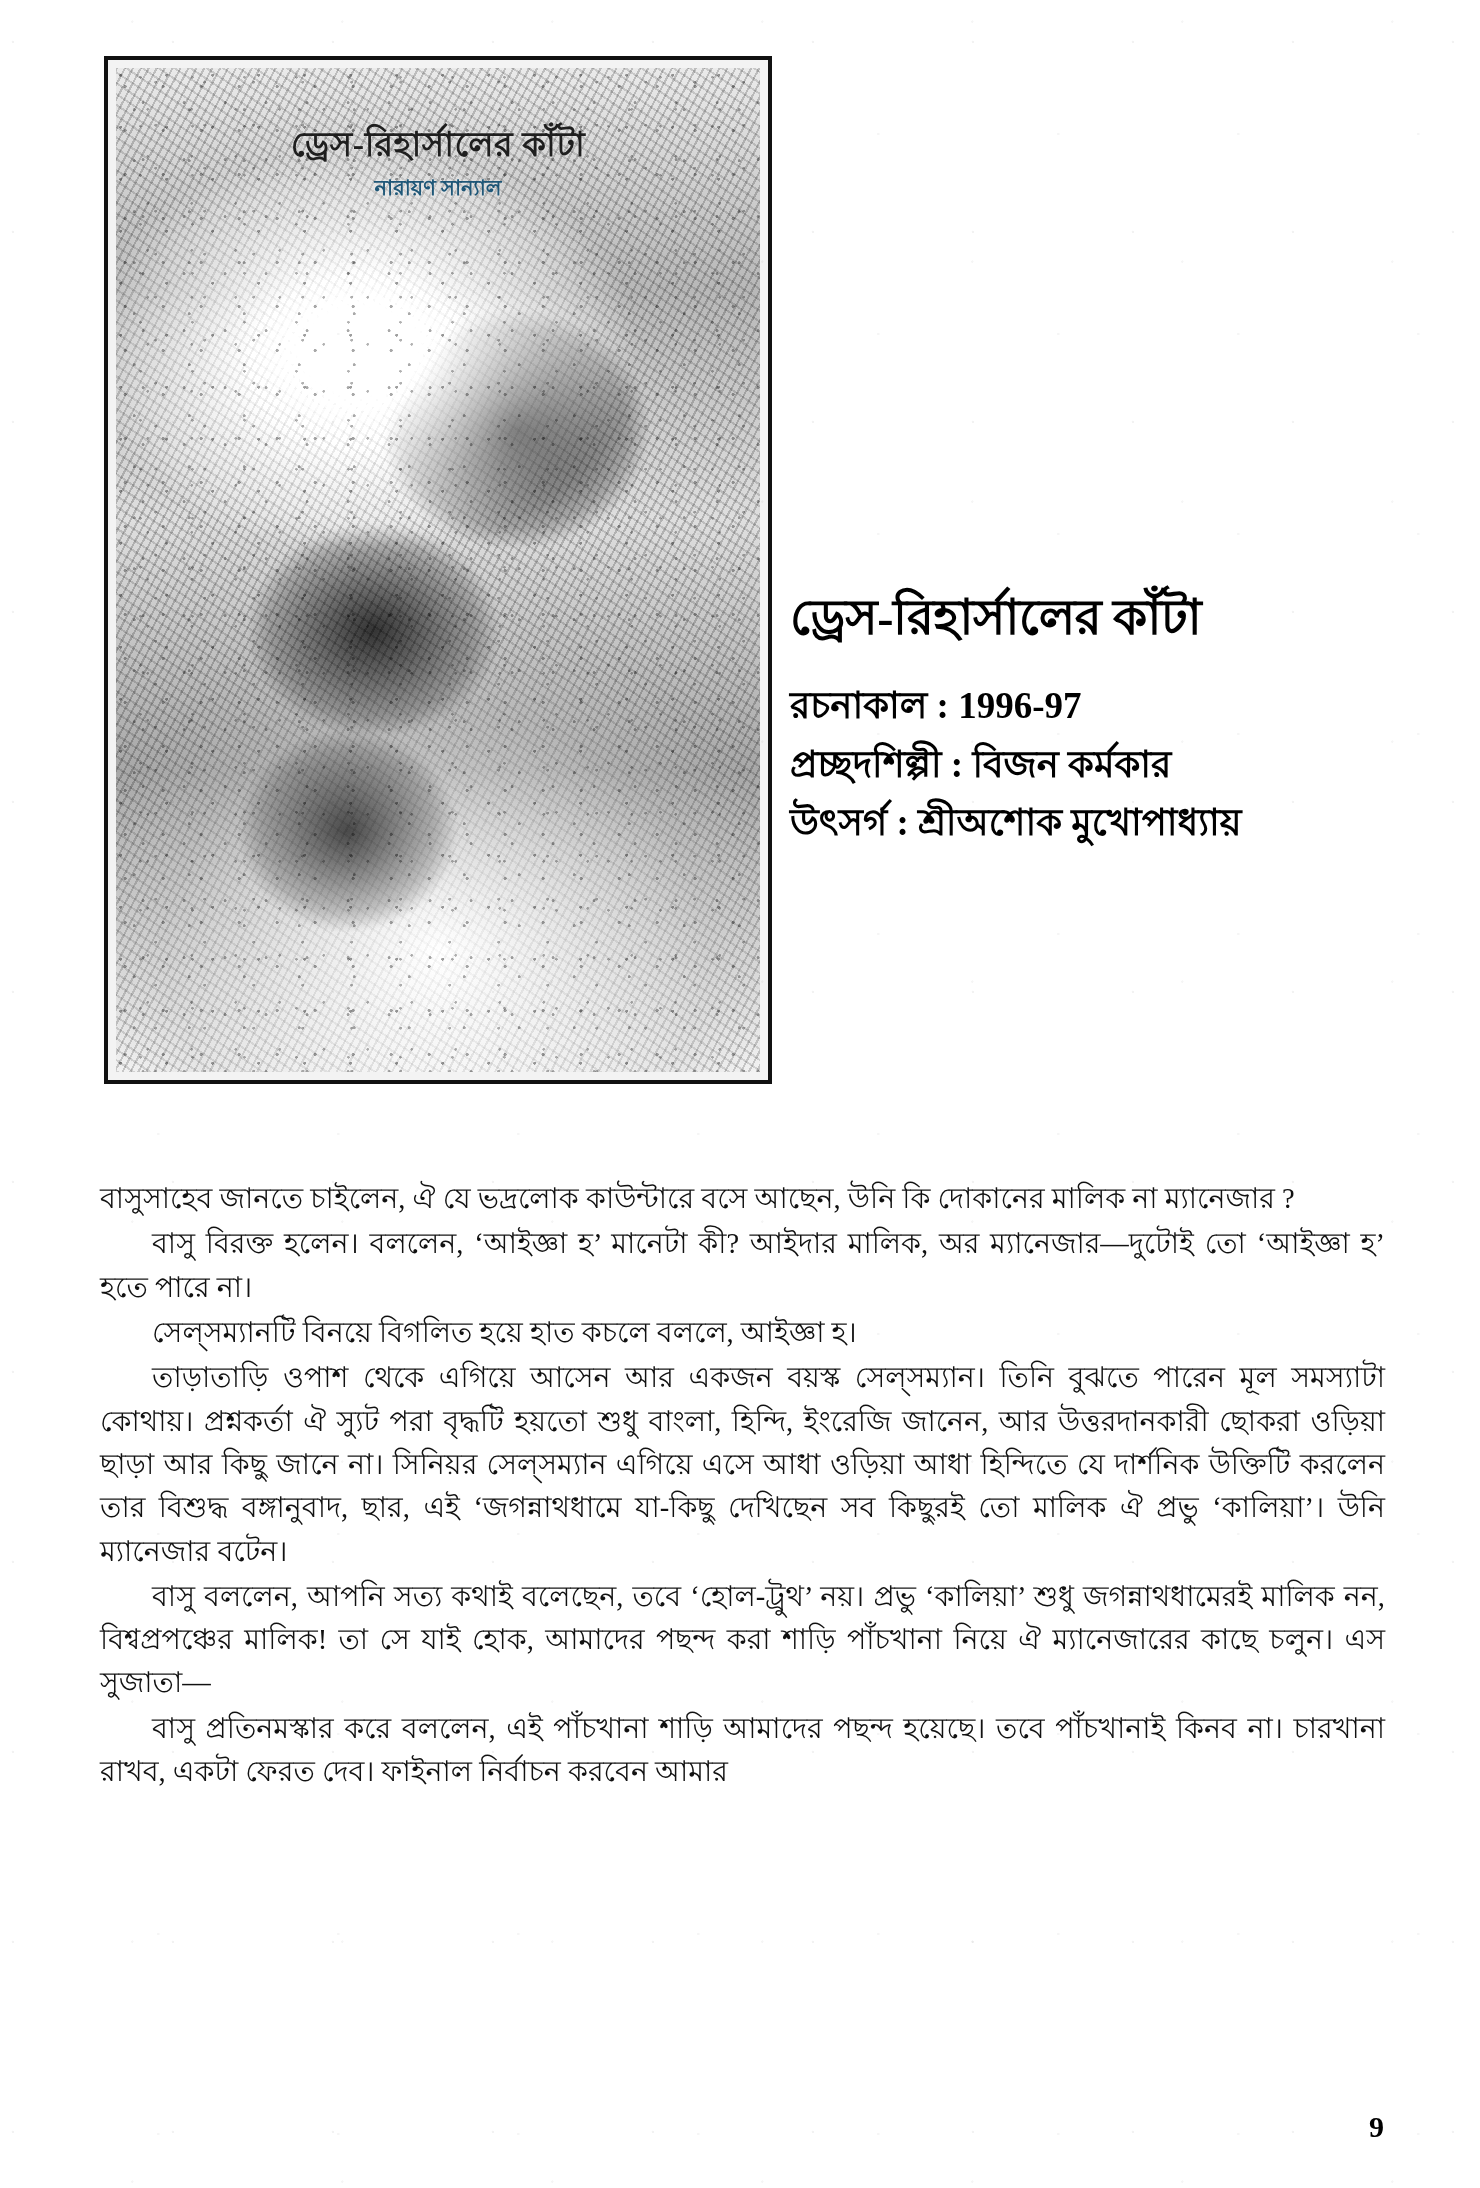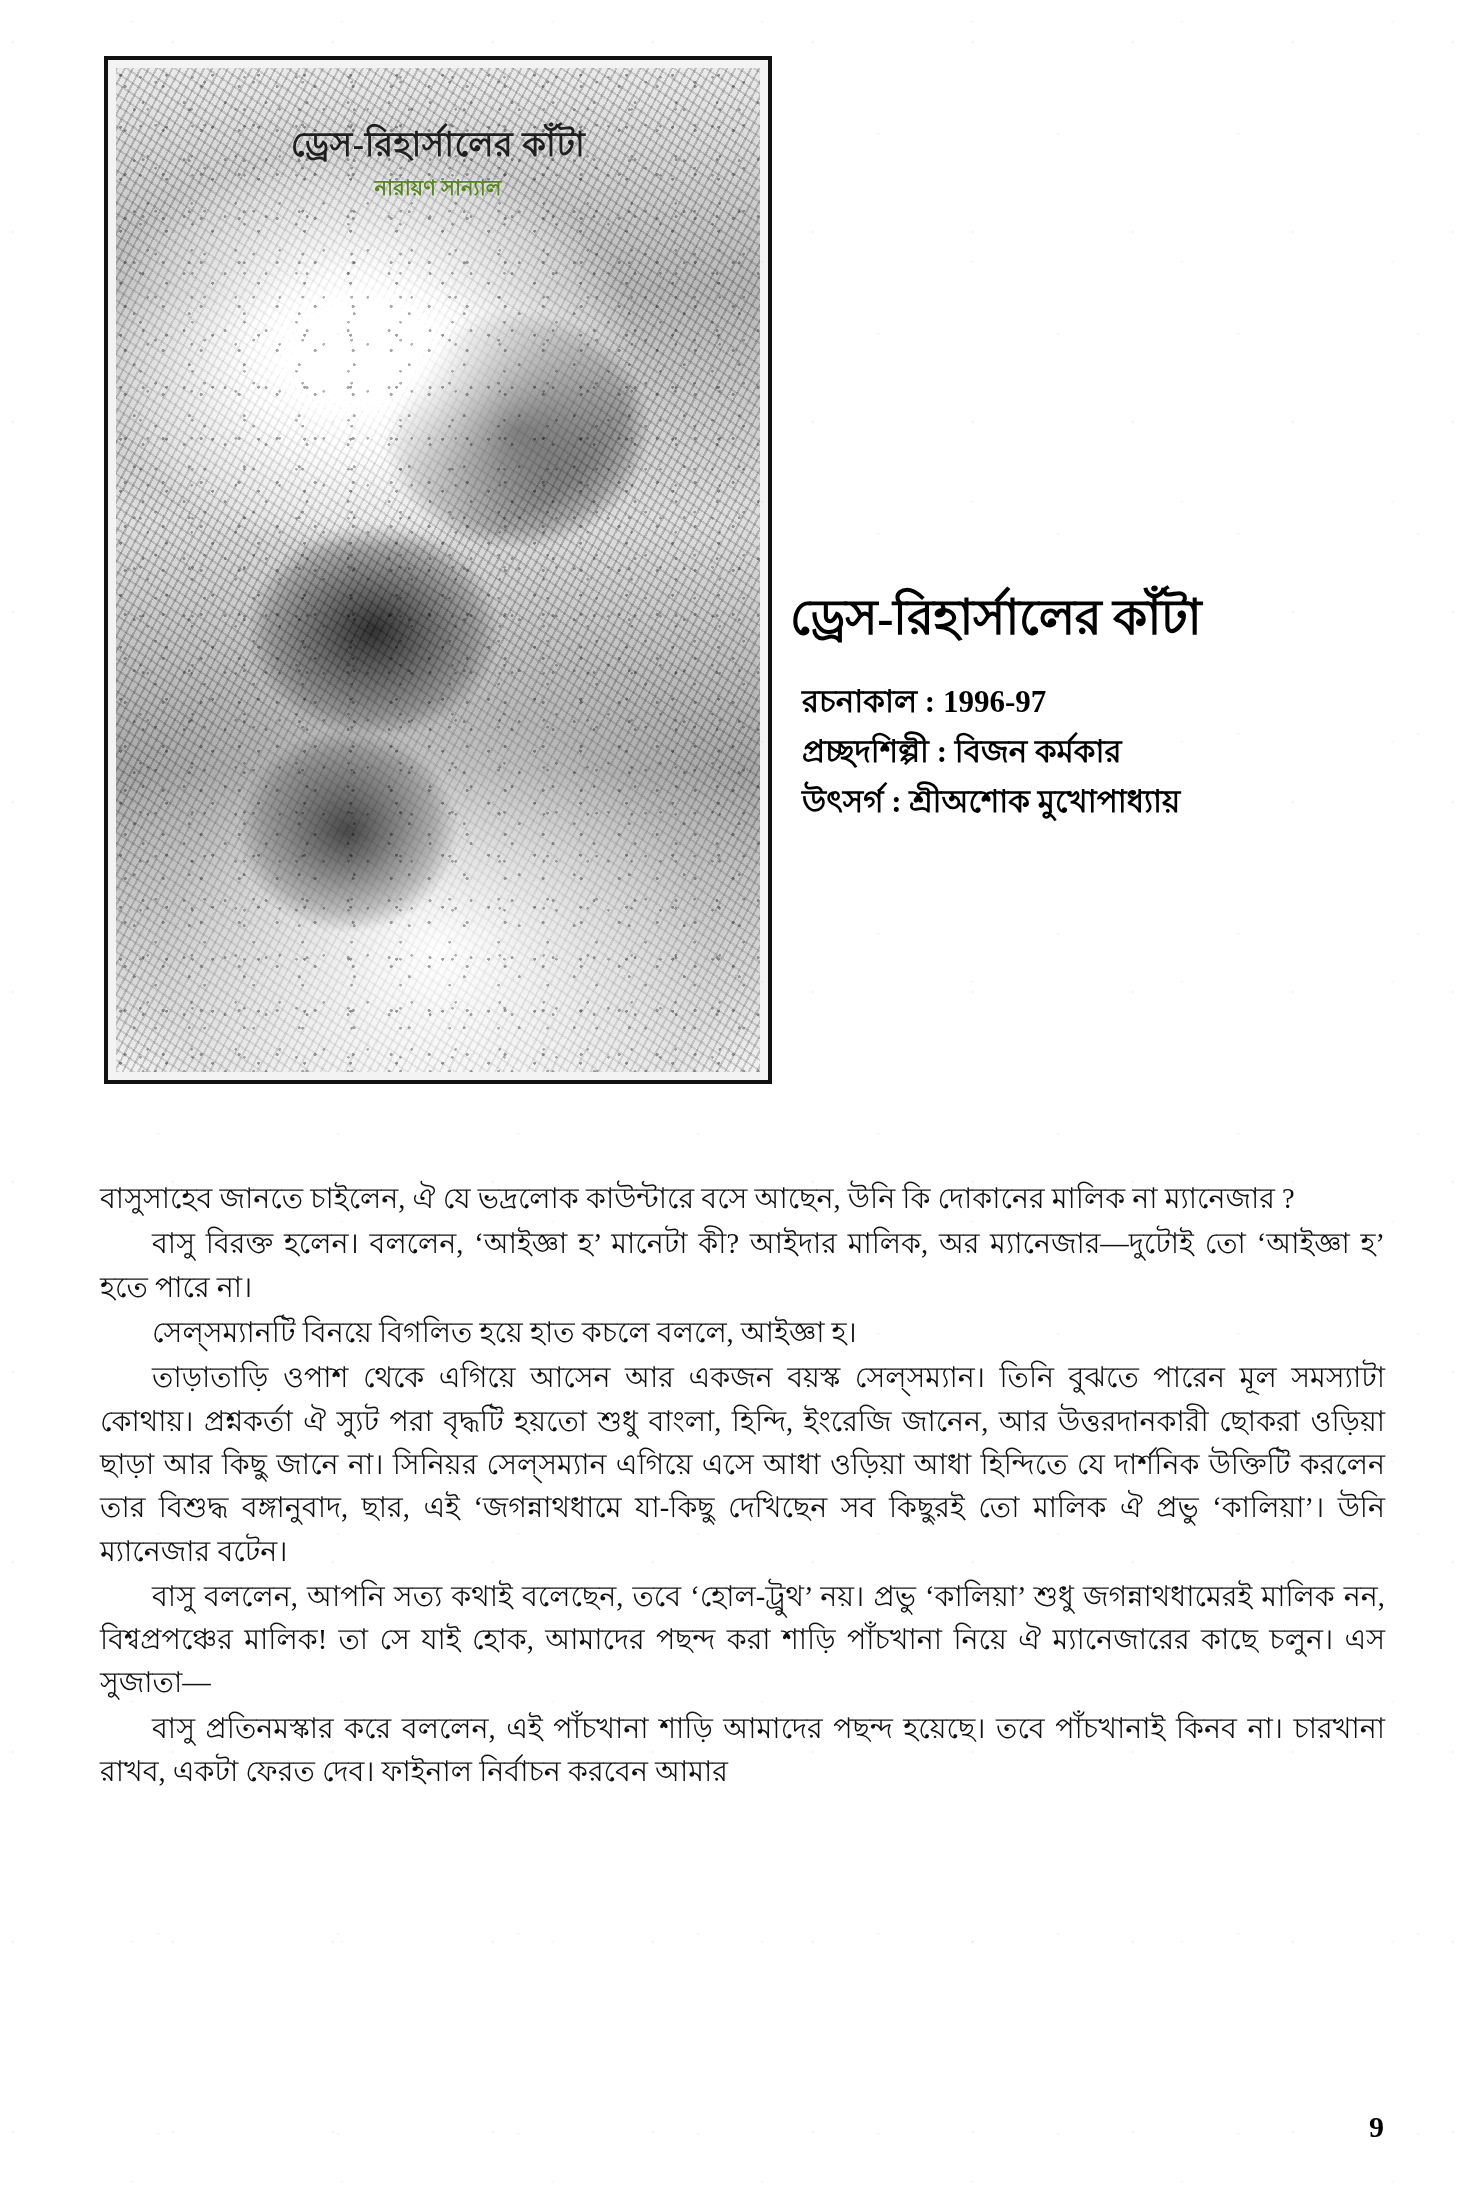--- a/index.html
+++ b/index.html
@@ -86,21 +86,21 @@
     opacity: .92;
   }
   .cover-author {
     position: absolute;
     top: 112px;
     left: 0;
     right: 0;
     text-align: center;
     font-size: 21px;
     font-weight: 700;
-    color: #4d7c0f;
+    color: #0c4a6e;
     text-shadow: 0 0 2px rgba(255,255,255,.7);
     opacity: .9;
   }
 
   
   .meta-col {
     position: absolute;
     left: 790px;
     top: 590px;
     width: 620px;
@@ -109,25 +109,25 @@
     font-family: "Liberation Serif", "DejaVu Serif", serif;
     font-weight: 700;
     font-size: 49px;
     line-height: 1.15;
     color: #000;
     margin: 0 0 34px 0;
     white-space: nowrap;
     letter-spacing: -0.5px;
   }
   .meta-line {
-    font-size: 31px;
+    font-size: 37px;
     font-weight: 700;
     line-height: 1.42;
     color: #000;
-    margin: 0 0 6px 12px;
+    margin: 0 0 6px 0;
     white-space: nowrap;
   }
   .meta-line .val {
     font-weight: 700;
   }
   .meta-line.indent {
     padding-left: 96px;
   }
 
   

